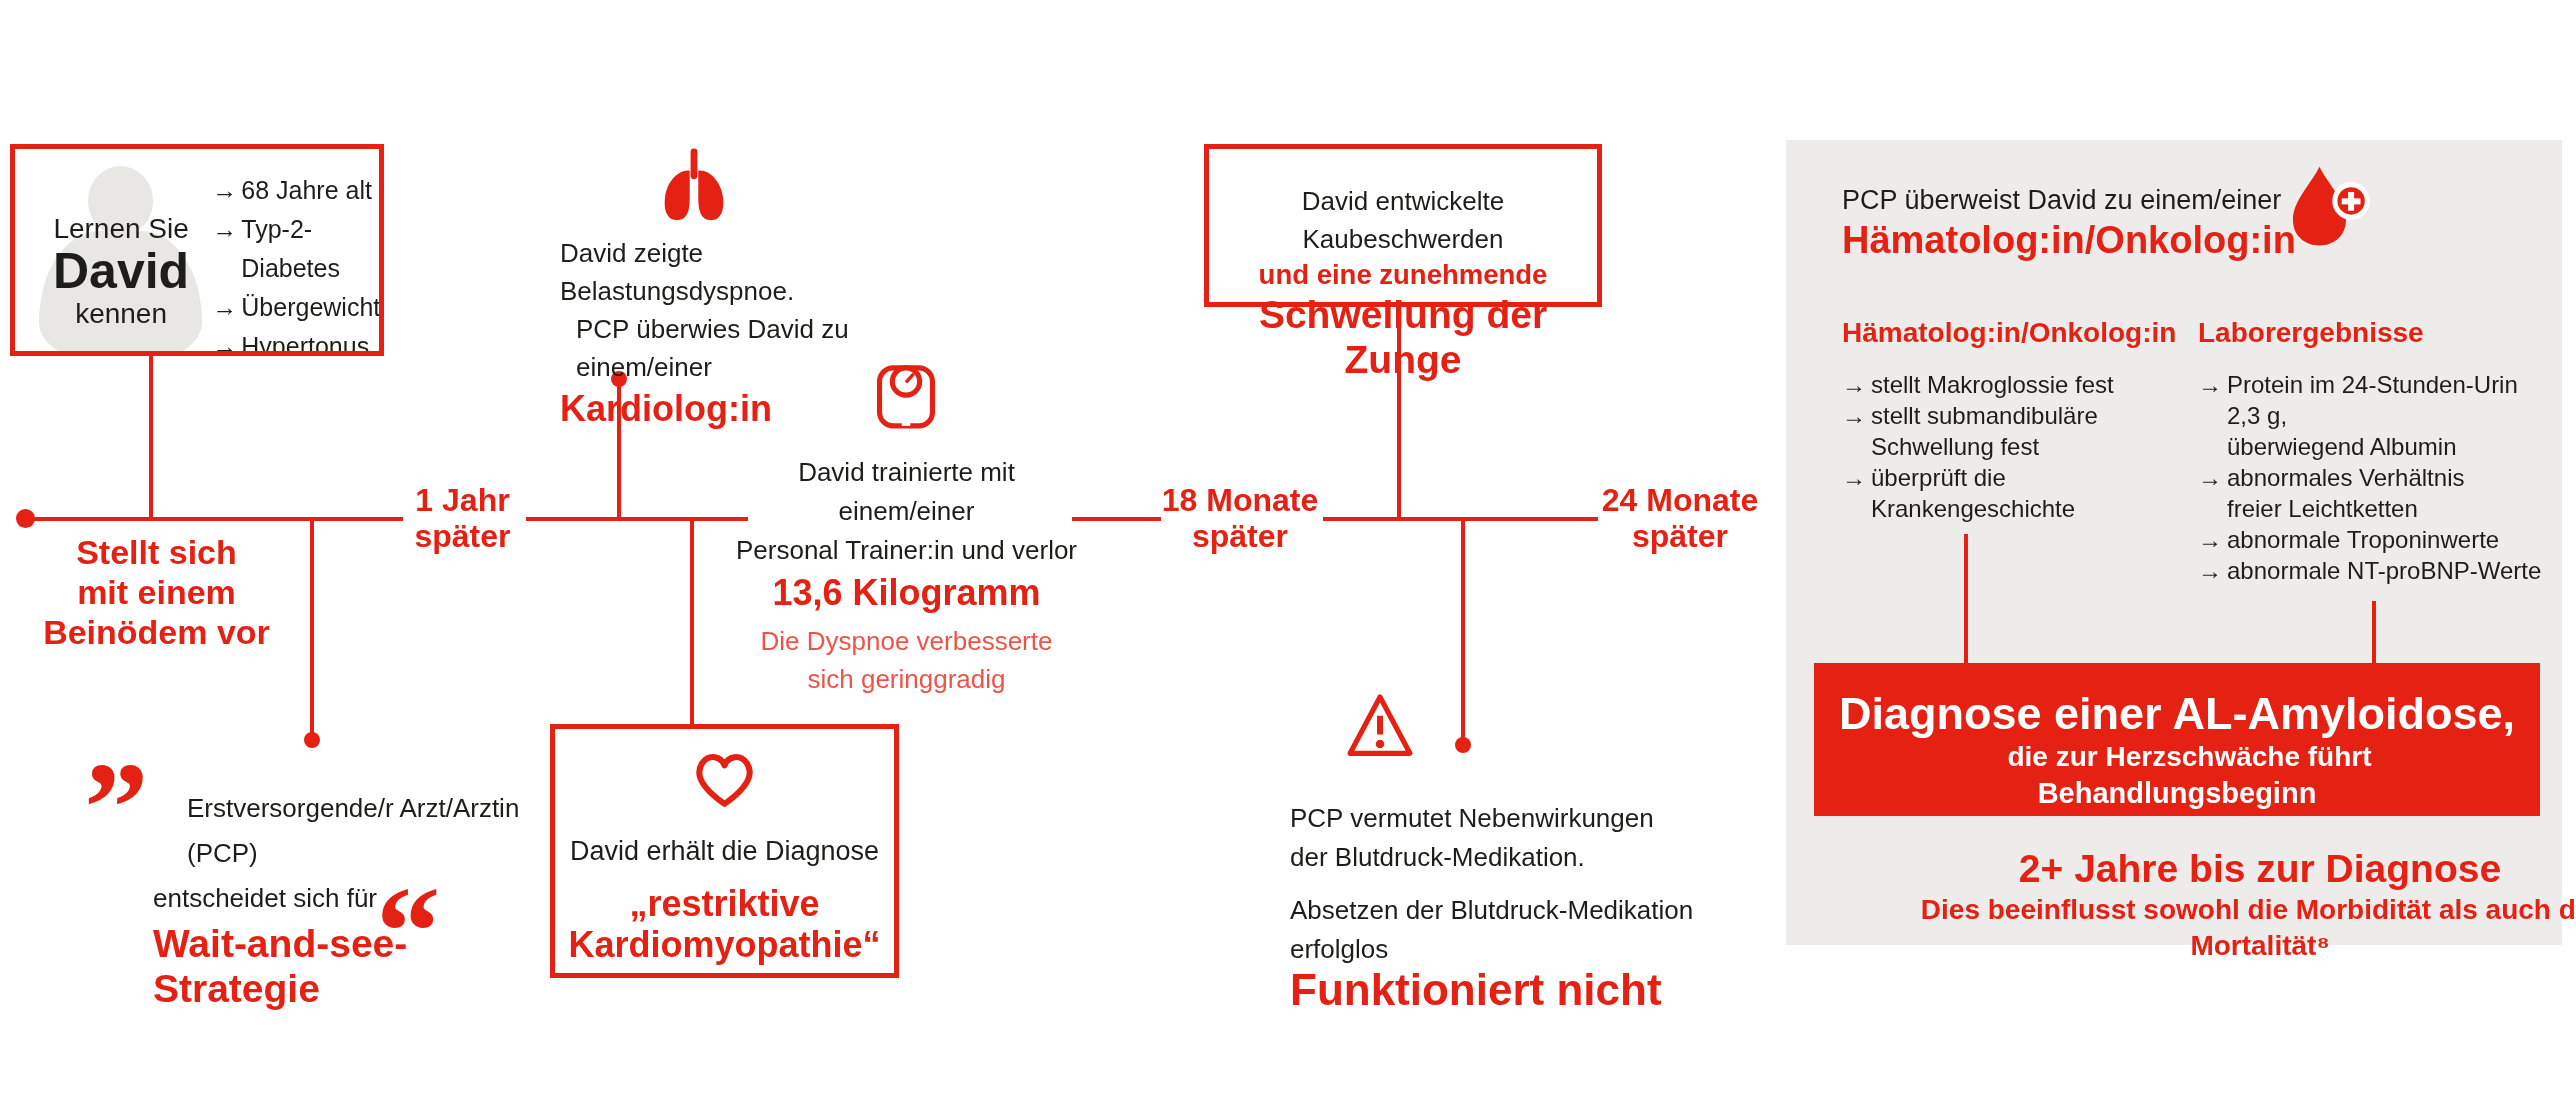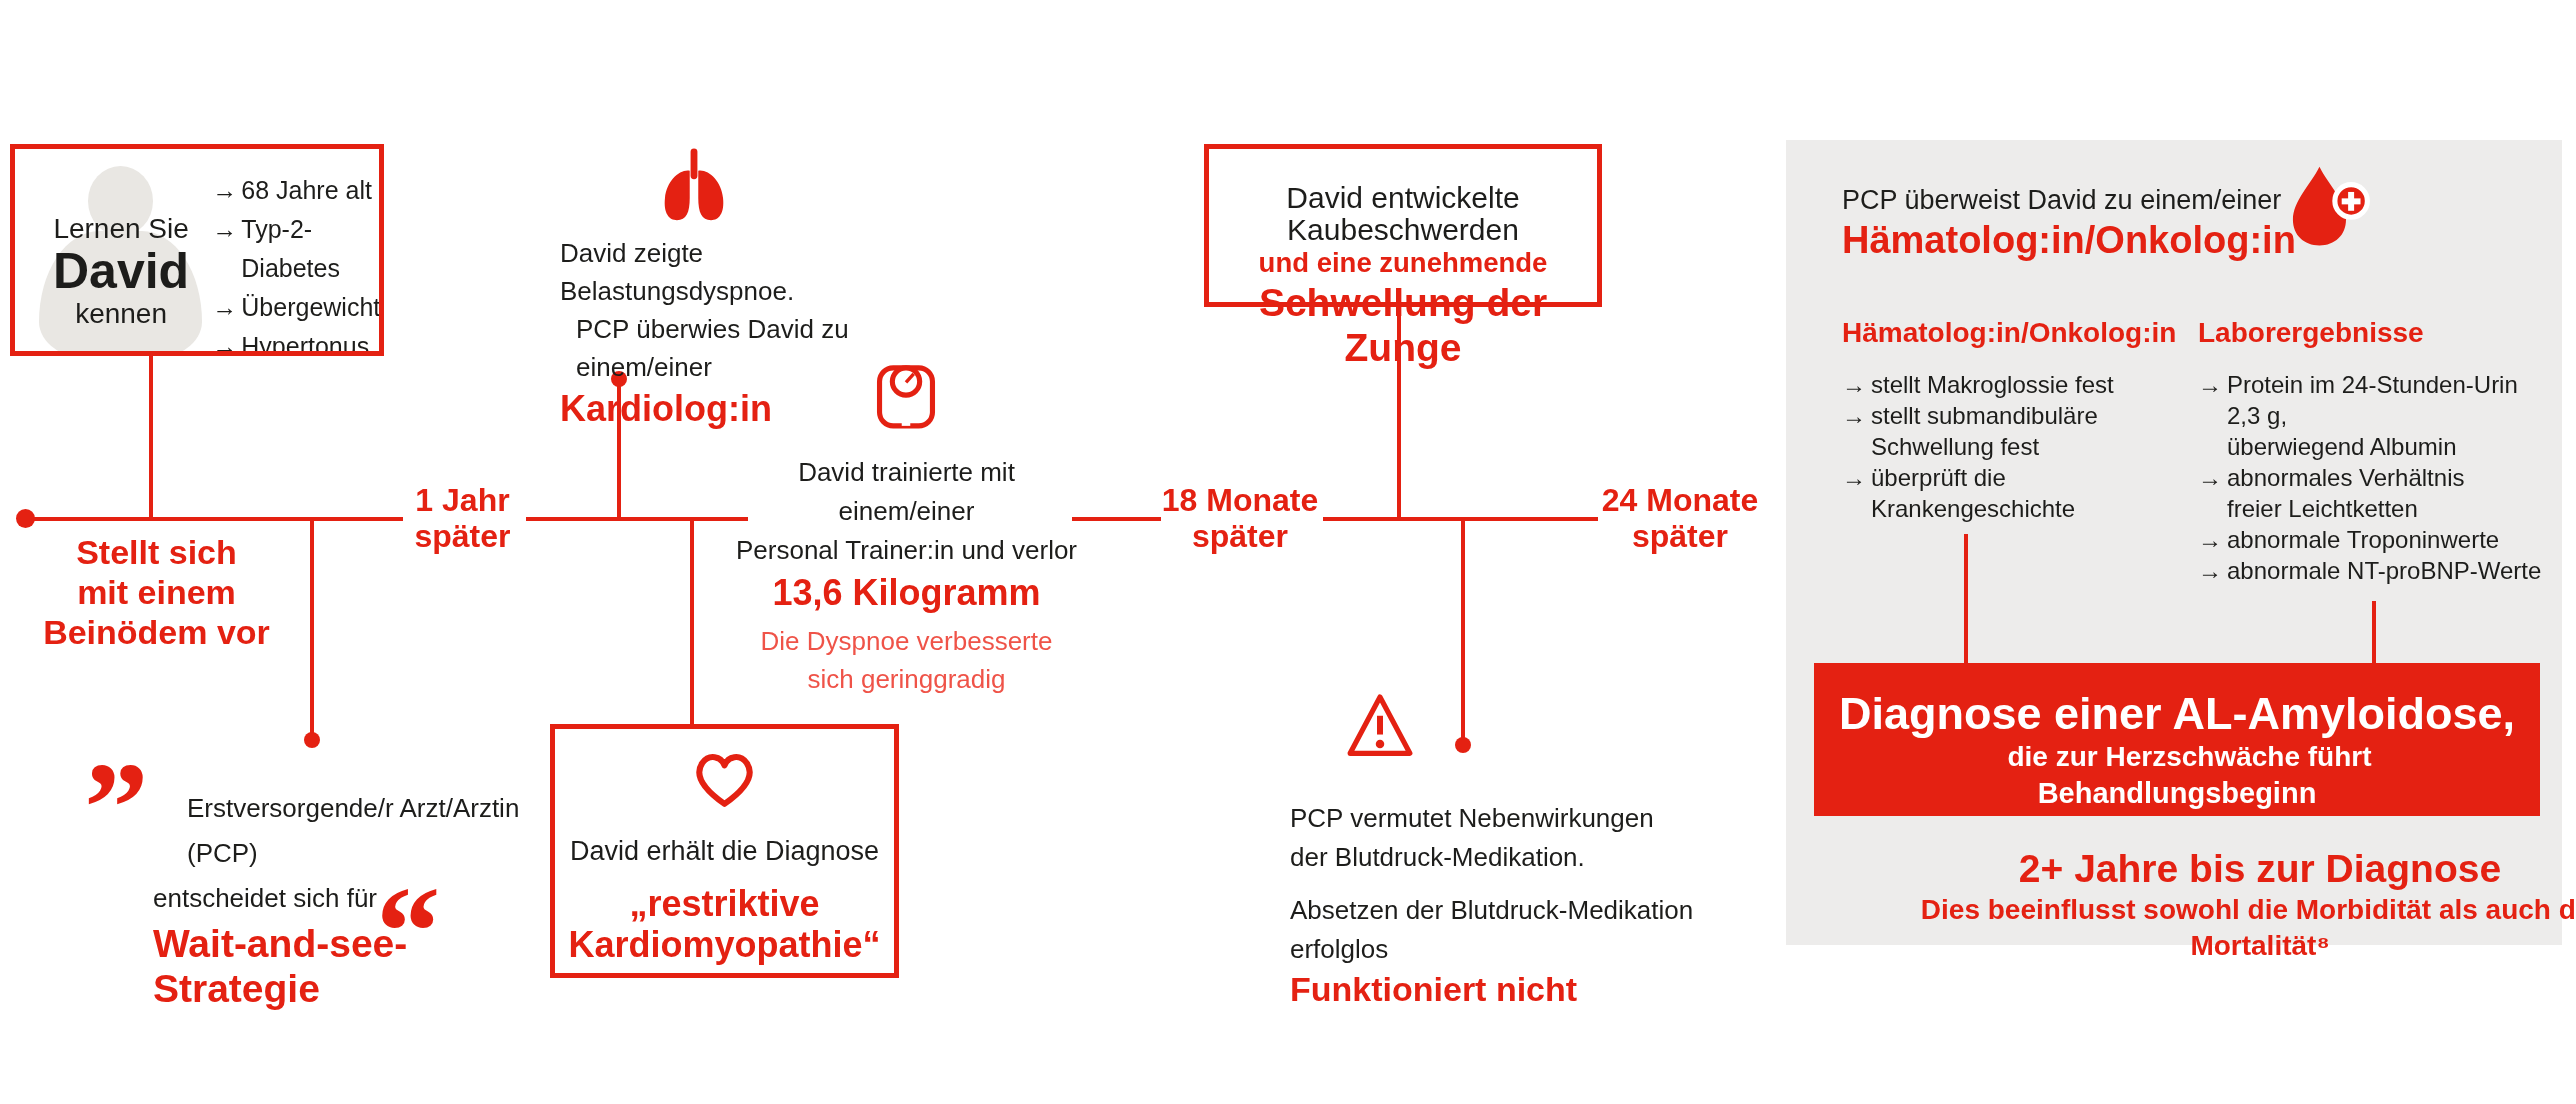--- a/index.html
+++ b/index.html
@@ -127,35 +127,35 @@
   <div class="frame ctr" style="left:550px;top:724px;width:349px;height:254px;">
     <svg style="margin-top:22px;" width="67" height="58" viewBox="0 0 78 68">
       <path d="M39 62 C12 43 4 27 13 14 C21 3 35 6 39 17 C43 6 57 3 65 14 C74 27 66 43 39 62 Z" fill="none" stroke="#e42112" stroke-width="7" stroke-linejoin="round"></path>
     </svg>
     <div style="font-size:27px;line-height:34px;margin-top:22px;">David erhält die Diagnose</div>
     <div class="pre red b" style="font-size:36px;line-height:41px;margin-top:15px;">„restriktive
 Kardiomyopathie“</div>
   </div>
 
   <div class="frame ctr" style="left:1204px;top:144px;width:398px;height:163px;">
-    <div style="font-size:30px;line-height:32px;margin-top:33px;">David entwickelte Kaubeschwerden</div>
+    <div style="font-size:26px;line-height:38px;margin-top:33px;">David entwickelte Kaubeschwerden</div>
     <div class="red b" style="font-size:27.5px;line-height:34px;">und eine zunehmende</div>
     <div class="red b" style="font-size:39px;line-height:45px;">Schwellung der Zunge</div>
   </div>
 
   <svg class="abs" style="left:1345px;top:690px;" width="70" height="72" viewBox="0 0 82 84">
     <path d="M41 8 L76 74 H6 Z" fill="none" stroke="#e42112" stroke-width="6" stroke-linejoin="round"></path>
     <line x1="41" y1="30" x2="41" y2="52" stroke="#e42112" stroke-width="7"></line>
     <circle cx="41" cy="63" r="5" fill="#e42112"></circle>
   </svg>
   <div class="abs" style="left:1290px;top:799px;width:481px;">
     <div class="pre" style="font-size:26px;line-height:39px;">PCP vermutet Nebenwirkungen
 der Blutdruck-Medikation.</div>
     <div style="font-size:26px;line-height:39px;margin-top:13.7px;">Absetzen der Blutdruck-Medikation erfolglos</div>
-    <div class="red b" style="font-size:34px;line-height:41px;">Funktioniert nicht</div>
+    <div class="red b" style="font-size:44px;line-height:41px;">Funktioniert nicht</div>
   </div>
 
   <div class="panel" style="left:1786px;top:140px;width:776px;height:805px;"></div>
 
   <div class="abs" style="left:1842px;top:182px;width:550px;">
     <div style="font-size:27px;line-height:36px;">PCP überweist David zu einem/einer</div>
     <div class="red b" style="font-size:38px;line-height:45px;">Hämatolog:in/Onkolog:in</div>
   </div>
 
   <svg class="abs" style="left:2291px;top:165px;" width="86" height="89" viewBox="0 0 100 104">

